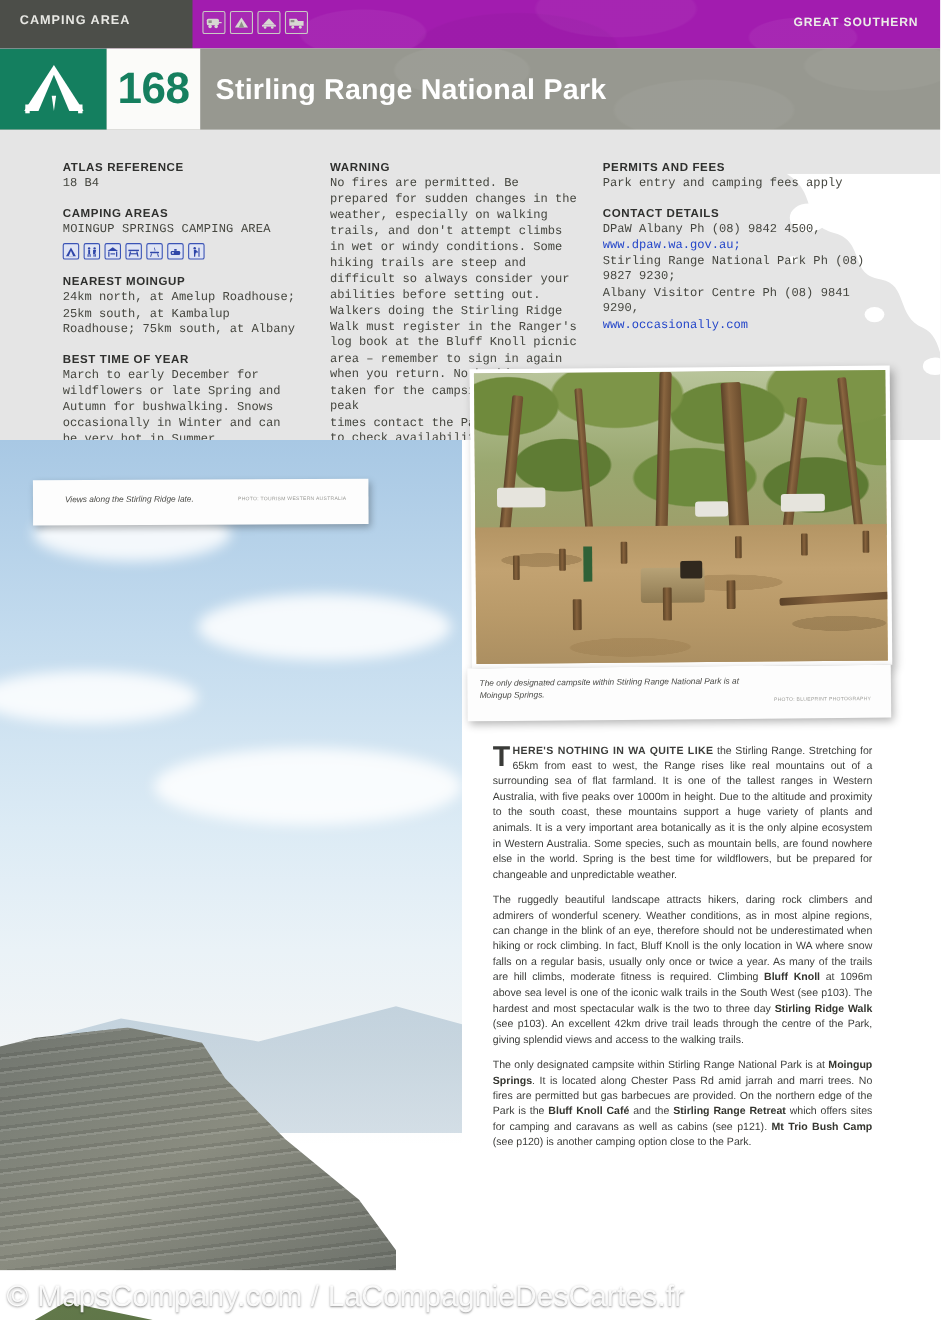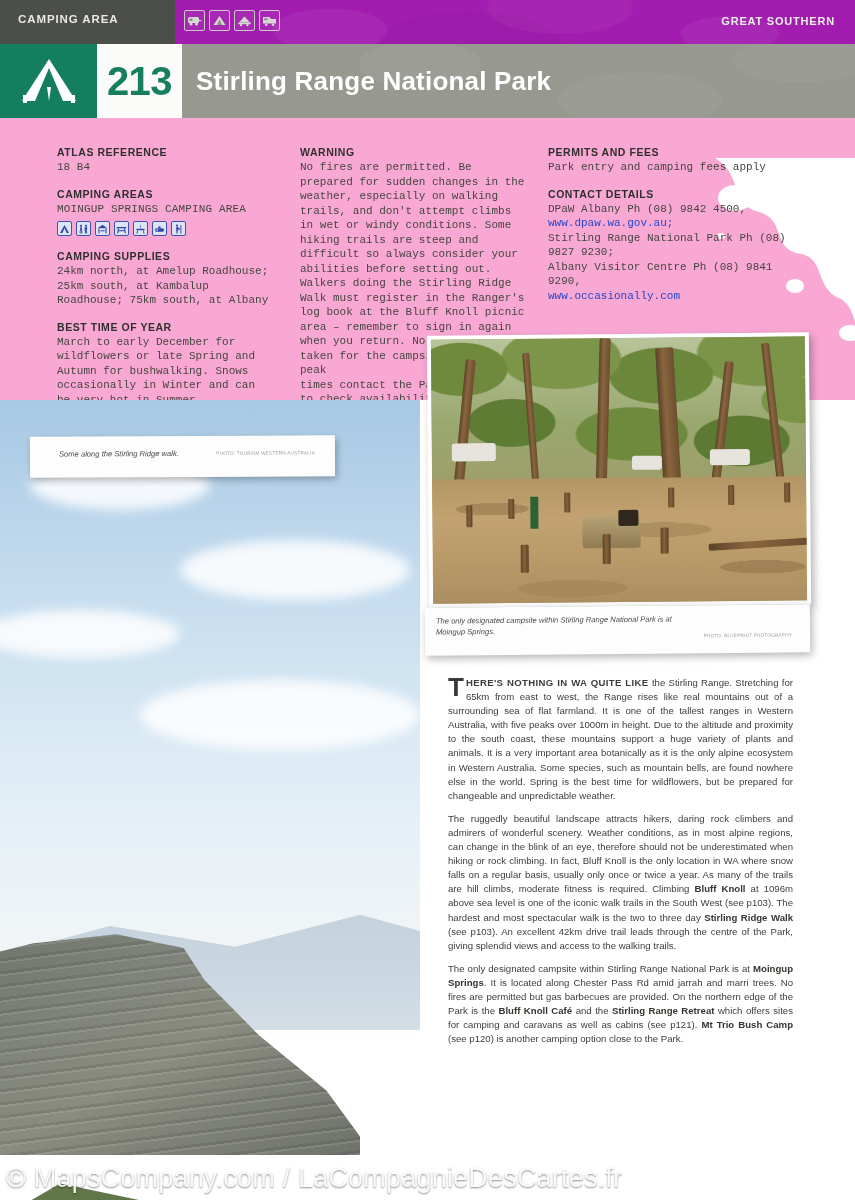--- a/index.html
+++ b/index.html
@@ -126,21 +126,21 @@
     font-weight: bold;
     color: #ffffff;
     letter-spacing: .2px;
   }
 
   
   .infopanel {
     position: absolute;
     top: 118px; left: 0;
     width: 855px; height: 282px;
-    background: #f9a8d4;
+    background: #e5e5e5;
     overflow: hidden;
   }
   .splash {
     position: absolute;
     right: -20px; top: 40px;
     width: 200px; height: 250px;
     pointer-events: none;
   }
   .col { position: absolute; top: 28px; color: #3c3d3a; }
   .col-1 { left: 57px; width: 215px; }
@@ -471,21 +471,21 @@
       <svg width="62" height="48" viewBox="0 0 62 48">
         <path d="M31 2 L58 44 L4 44 Z" fill="#ffffff"></path>
         <path d="M31 11 L45 44 L17 44 Z" fill="#147f5f"></path>
         <rect x="5" y="38" width="4" height="8" fill="#ffffff"></rect>
         <rect x="53" y="38" width="4" height="8" fill="#ffffff"></rect>
         <path d="M29 30 L31 44 L33 30 Z" fill="#ffffff"></path>
       </svg>
     </div>
 
     <div class="num-block">
-      <span>213</span>
+      <span>168</span>
     </div>
 
     <div class="park-title">Stirling Range National Park</div>
   </div>
 
   <div class="infopanel">
 
     <svg class="splash" viewBox="0 0 200 250">
       <path d="M40 0 C70 18, 52 46, 84 54 C112 62, 96 92, 126 96 C150 100, 140 130, 164 140
                C186 150, 176 186, 200 196 L200 250 L200 0 Z" fill="#ffffff"></path>
@@ -557,21 +557,21 @@
         <div class="fac-icon">
           <svg width="11" height="10" viewBox="0 0 11 10">
             <circle cx="4" cy="1.6" r="1.1" fill="#2f46a8"></circle>
             <path d="M3.2 3 L5.2 3 L5.8 6 L4.8 6.2 L4.4 9.4 L3.4 9.4 L3.3 6 Z" fill="#2f46a8"></path>
             <path d="M5.4 3.6 L7.2 5 L6.6 5.8 L5 4.6 Z" fill="#2f46a8"></path>
             <path d="M7.4 1.2 L8.4 1.2 L8.4 9.4 L7.4 9.4 Z" fill="#2f46a8"></path>
           </svg>
         </div>
       </div>
 
-      <div class="sec-head">CAMPING SUPPLIES</div>
+      <div class="sec-head">NEAREST MOINGUP</div>
       <div class="sec-body">24km north, at Amelup Roadhouse; 25km south, at Kambalup Roadhouse; 75km south, at Albany</div>
 
       <div class="sec-head">BEST TIME OF YEAR</div>
       <div class="sec-body">March to early December for wildflowers or late Spring and Autumn for bushwalking. Snows occasionally in Winter and can be very hot in Summer.</div>
     </div>
 
     <div class="col col-2">
       <div class="sec-head">WARNING</div>
       <div class="sec-body nomb">No fires are permitted. Be prepared for sudden changes in the weather, especially on walking trails, and don't attempt climbs in wet or windy conditions. Some hiking trails are steep and difficult so always consider your abilities before setting out. Walkers doing the Stirling Ridge Walk must register in the Ranger's log book at the Bluff Knoll picnic area – remember to sign in again when you return. No bookings are taken for the campsite, during peak</div>
       <div class="sec-body nomb">times contact the Park</div>
@@ -600,21 +600,21 @@
     <div class="pl-cloud" style="left:140px; top:280px; width:280px; height:70px;"></div>
     <div class="pl-ridge-far"></div>
     <div class="pl-cliff"></div>
     <div class="pl-cliff-strata"></div>
     <div class="pl-slope"></div>
     <div class="pl-slope-tex"></div>
 
   </div>
 
   <div class="photo-left-caption">
-    <div class="cap-txt">Some along the Stirling Ridge walk.</div>
+    <div class="cap-txt">Views along the Stirling Ridge late.</div>
     <div class="cap-credit">PHOTO: TOURISM WESTERN AUSTRALIA</div>
   </div>
 
   <div class="photo-right">
     <div class="photo-right-inner">
       <div class="pr-canopy"></div>
       <div class="pr-trunk" style="left:28px;  top:20px;  width:10px; height:130px; transform:rotate(6deg);"></div>
       <div class="pr-trunk" style="left:96px;  top:14px;  width:7px;  height:140px; transform:rotate(-4deg);"></div>
       <div class="pr-trunk" style="left:166px; top:0px;   width:11px; height:160px; transform:rotate(2deg);"></div>
       <div class="pr-trunk" style="left:228px; top:10px;  width:18px; height:150px; transform:rotate(-3deg);"></div>

